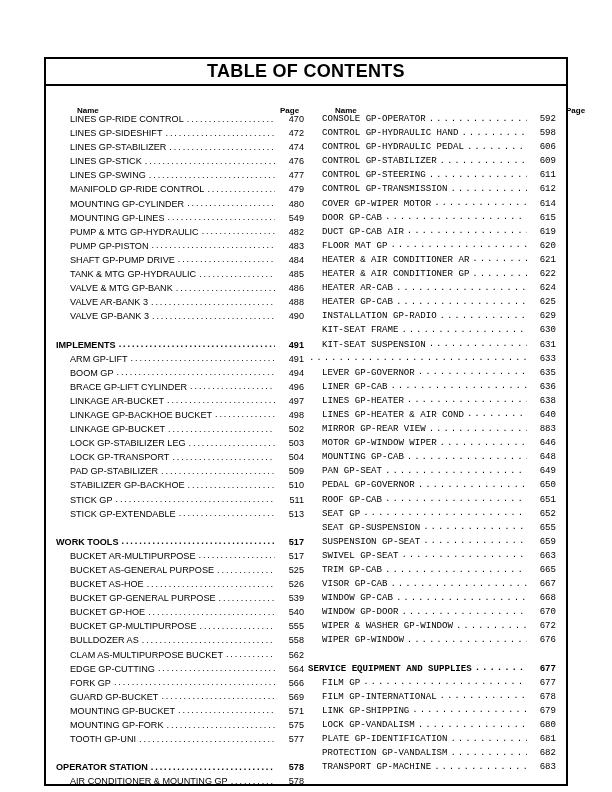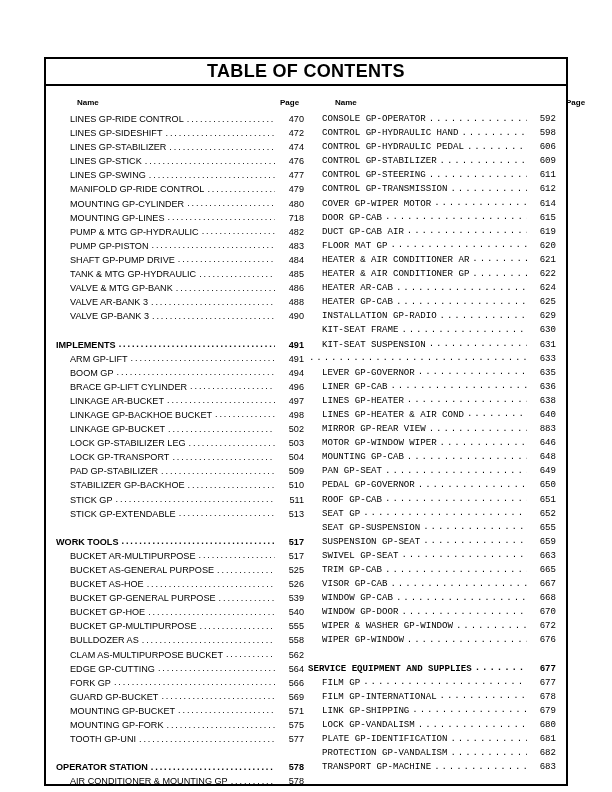--- a/index.html
+++ b/index.html
@@ -61,21 +61,21 @@
   .col-headers {
     position: absolute;
     left: 0; top: 0;
     width: 520px;
     height: 26px;
   }
   .hdr {
     position: absolute;
     font-size: 8px;
     font-weight: bold;
-    top: 12px;
+    top: 20px;
     padding-left: 18px;
   }
   .hdr-name-l  { left: 13px; }
   .hdr-page-l  { left: 216px; }
   .hdr-name-r  { left: 271px; }
   .hdr-page-r  { left: 502px; }
 
   
   .columns {
     position: absolute;
@@ -204,21 +204,21 @@
               <span class="pg">479</span>
             </div>
             <div class="entry sub">
               <span class="label">MOUNTING GP-CYLINDER</span>
               <span class="leader">................................................................................</span>
               <span class="pg">480</span>
             </div>
             <div class="entry sub">
               <span class="label">MOUNTING GP-LINES</span>
               <span class="leader">................................................................................</span>
-              <span class="pg">718</span>
+              <span class="pg">549</span>
             </div>
             <div class="entry sub">
               <span class="label">PUMP &amp; MTG GP-HYDRAULIC</span>
               <span class="leader">................................................................................</span>
               <span class="pg">482</span>
             </div>
             <div class="entry sub">
               <span class="label">PUMP GP-PISTON</span>
               <span class="leader">................................................................................</span>
               <span class="pg">483</span>

